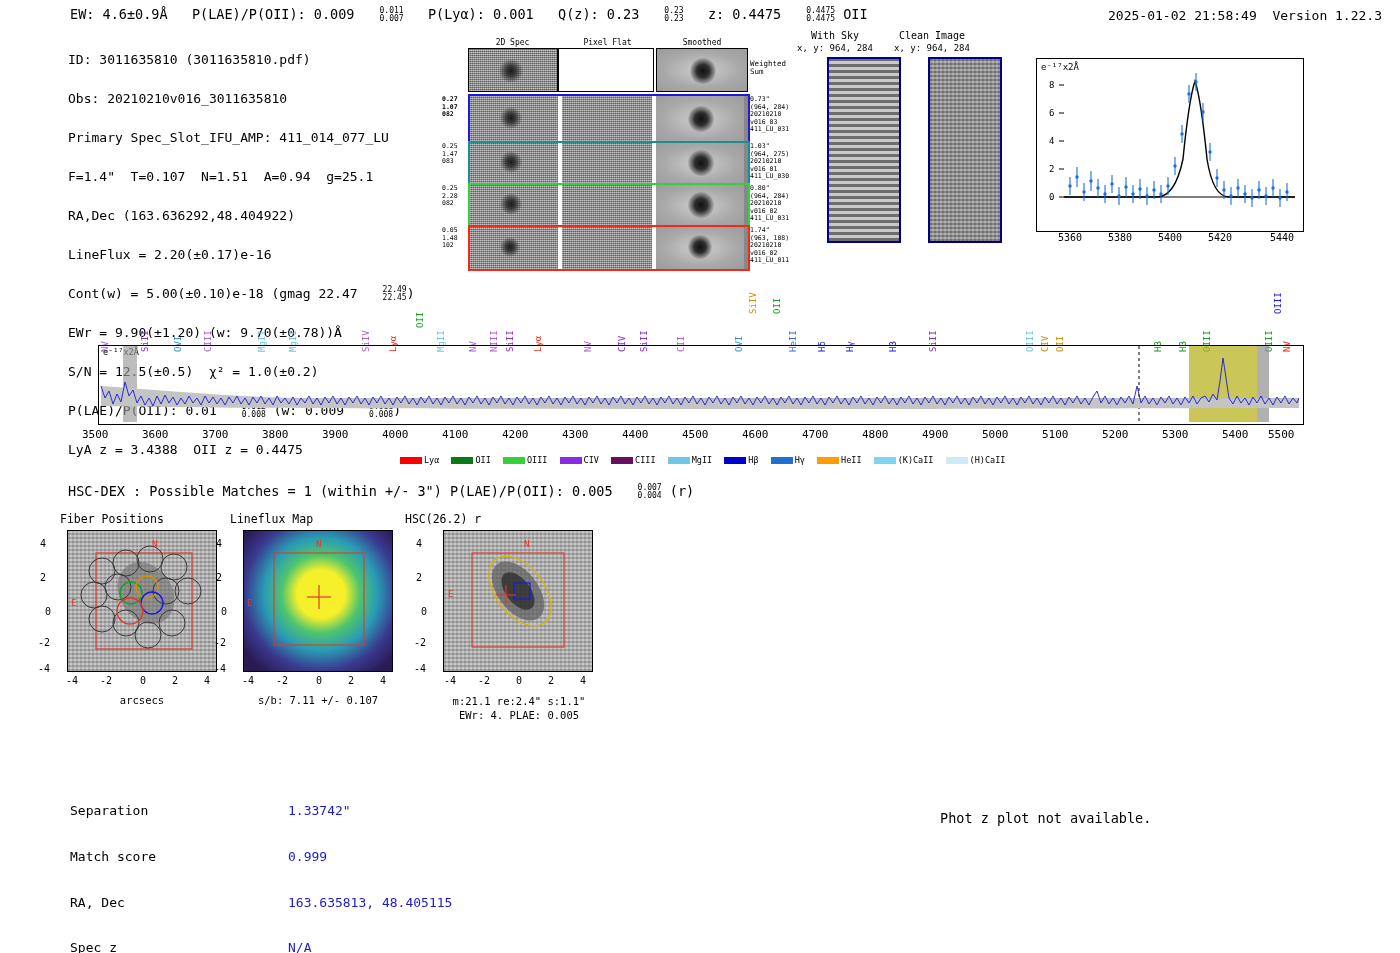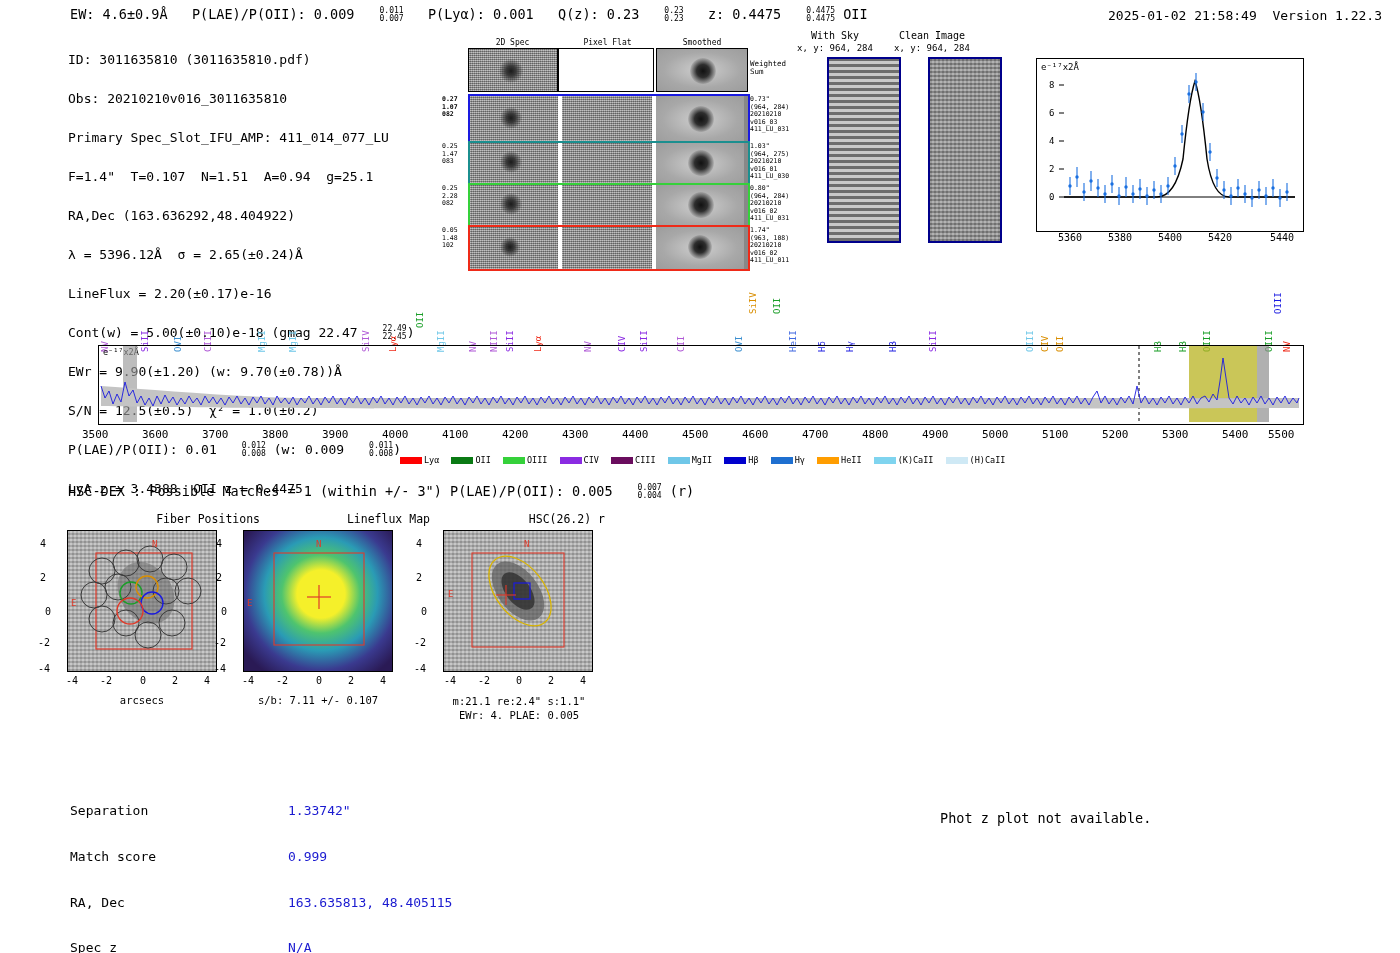--- a/index.html
+++ b/index.html
@@ -61,21 +61,21 @@
      transform:rotate(-90deg);white-space:nowrap;}
   .xtick{position:absolute;font-size:11px;}
   #legend{position:absolute;left:400px;top:455px;font-size:8.5px;}
   .lg-item{display:inline-block;margin-right:7px;white-space:nowrap;}
   .lg-sw{display:inline-block;width:22px;height:7px;vertical-align:middle;margin-right:2px;}
 
   
   #hscdex{position:absolute;left:68px;top:483px;font-size:13.5px;}
 
   
-  .cut-title{position:absolute;font-size:11.5px;text-align:right;}
+  .cut-title{position:absolute;font-size:11.5px;text-align:left;}
   .cutbox{position:absolute;border:1px solid #000;overflow:hidden;}
   .cut-grey{width:100%;height:100%;
      background-color:#b9b9b9;
      background-image:
        repeating-linear-gradient(0deg, rgba(0,0,0,.13) 0 2px, rgba(255,255,255,.13) 2px 4px),
        repeating-linear-gradient(90deg, rgba(0,0,0,.1) 0 2px, rgba(255,255,255,.1) 2px 4px);}
   .cut-tick{position:absolute;font-size:10px;}
   .cut-sub{position:absolute;font-size:10.5px;text-align:center;}
 
   
@@ -97,21 +97,20 @@
 <div class="abs" id="timestamp">
   <span>2025-01-02 21:58:49</span>&nbsp;&nbsp;<span>Version 1.22.3</span>
 </div>
 
 <div class="abs" id="info-block">
 <div>ID: 3011635810 (3011635810.pdf)</div>
 <div>Obs: 20210210v016_3011635810</div>
 <div>Primary Spec_Slot_IFU_AMP: 411_014_077_LU</div>
 <div>F=1.4"  T=0.107  N=1.51  A=0.94  g=25.1</div>
 <div>RA,Dec (163.636292,48.404922)</div>
-<div>λ = 5396.12Å  σ = 2.65(±0.24)Å</div>
 <div>LineFlux = 2.20(±0.17)e-16</div>
 <div>Cont(w) = 5.00(±0.10)e-18 (gmag 22.47<span class="frac"><span>22.49</span><span>22.45</span></span>)</div>
 <div>EWr = 9.90(±1.20) (w: 9.70(±0.78))Å</div>
 <div>S/N = 12.5(±0.5)  χ² = 1.0(±0.2)</div>
 <div>P(LAE)/P(OII): 0.01<span class="frac"><span>0.012</span><span>0.008</span></span> (w: 0.009<span class="frac"><span>0.011</span><span>0.008</span></span>)</div>
 <div>LyA z = 3.4388  OII z = 0.4475</div>
 </div>
 
 <div class="abs" id="spec2d">
   <div class="panel-title" style="left:10px;top:0px;width:85px;">2D Spec</div>

